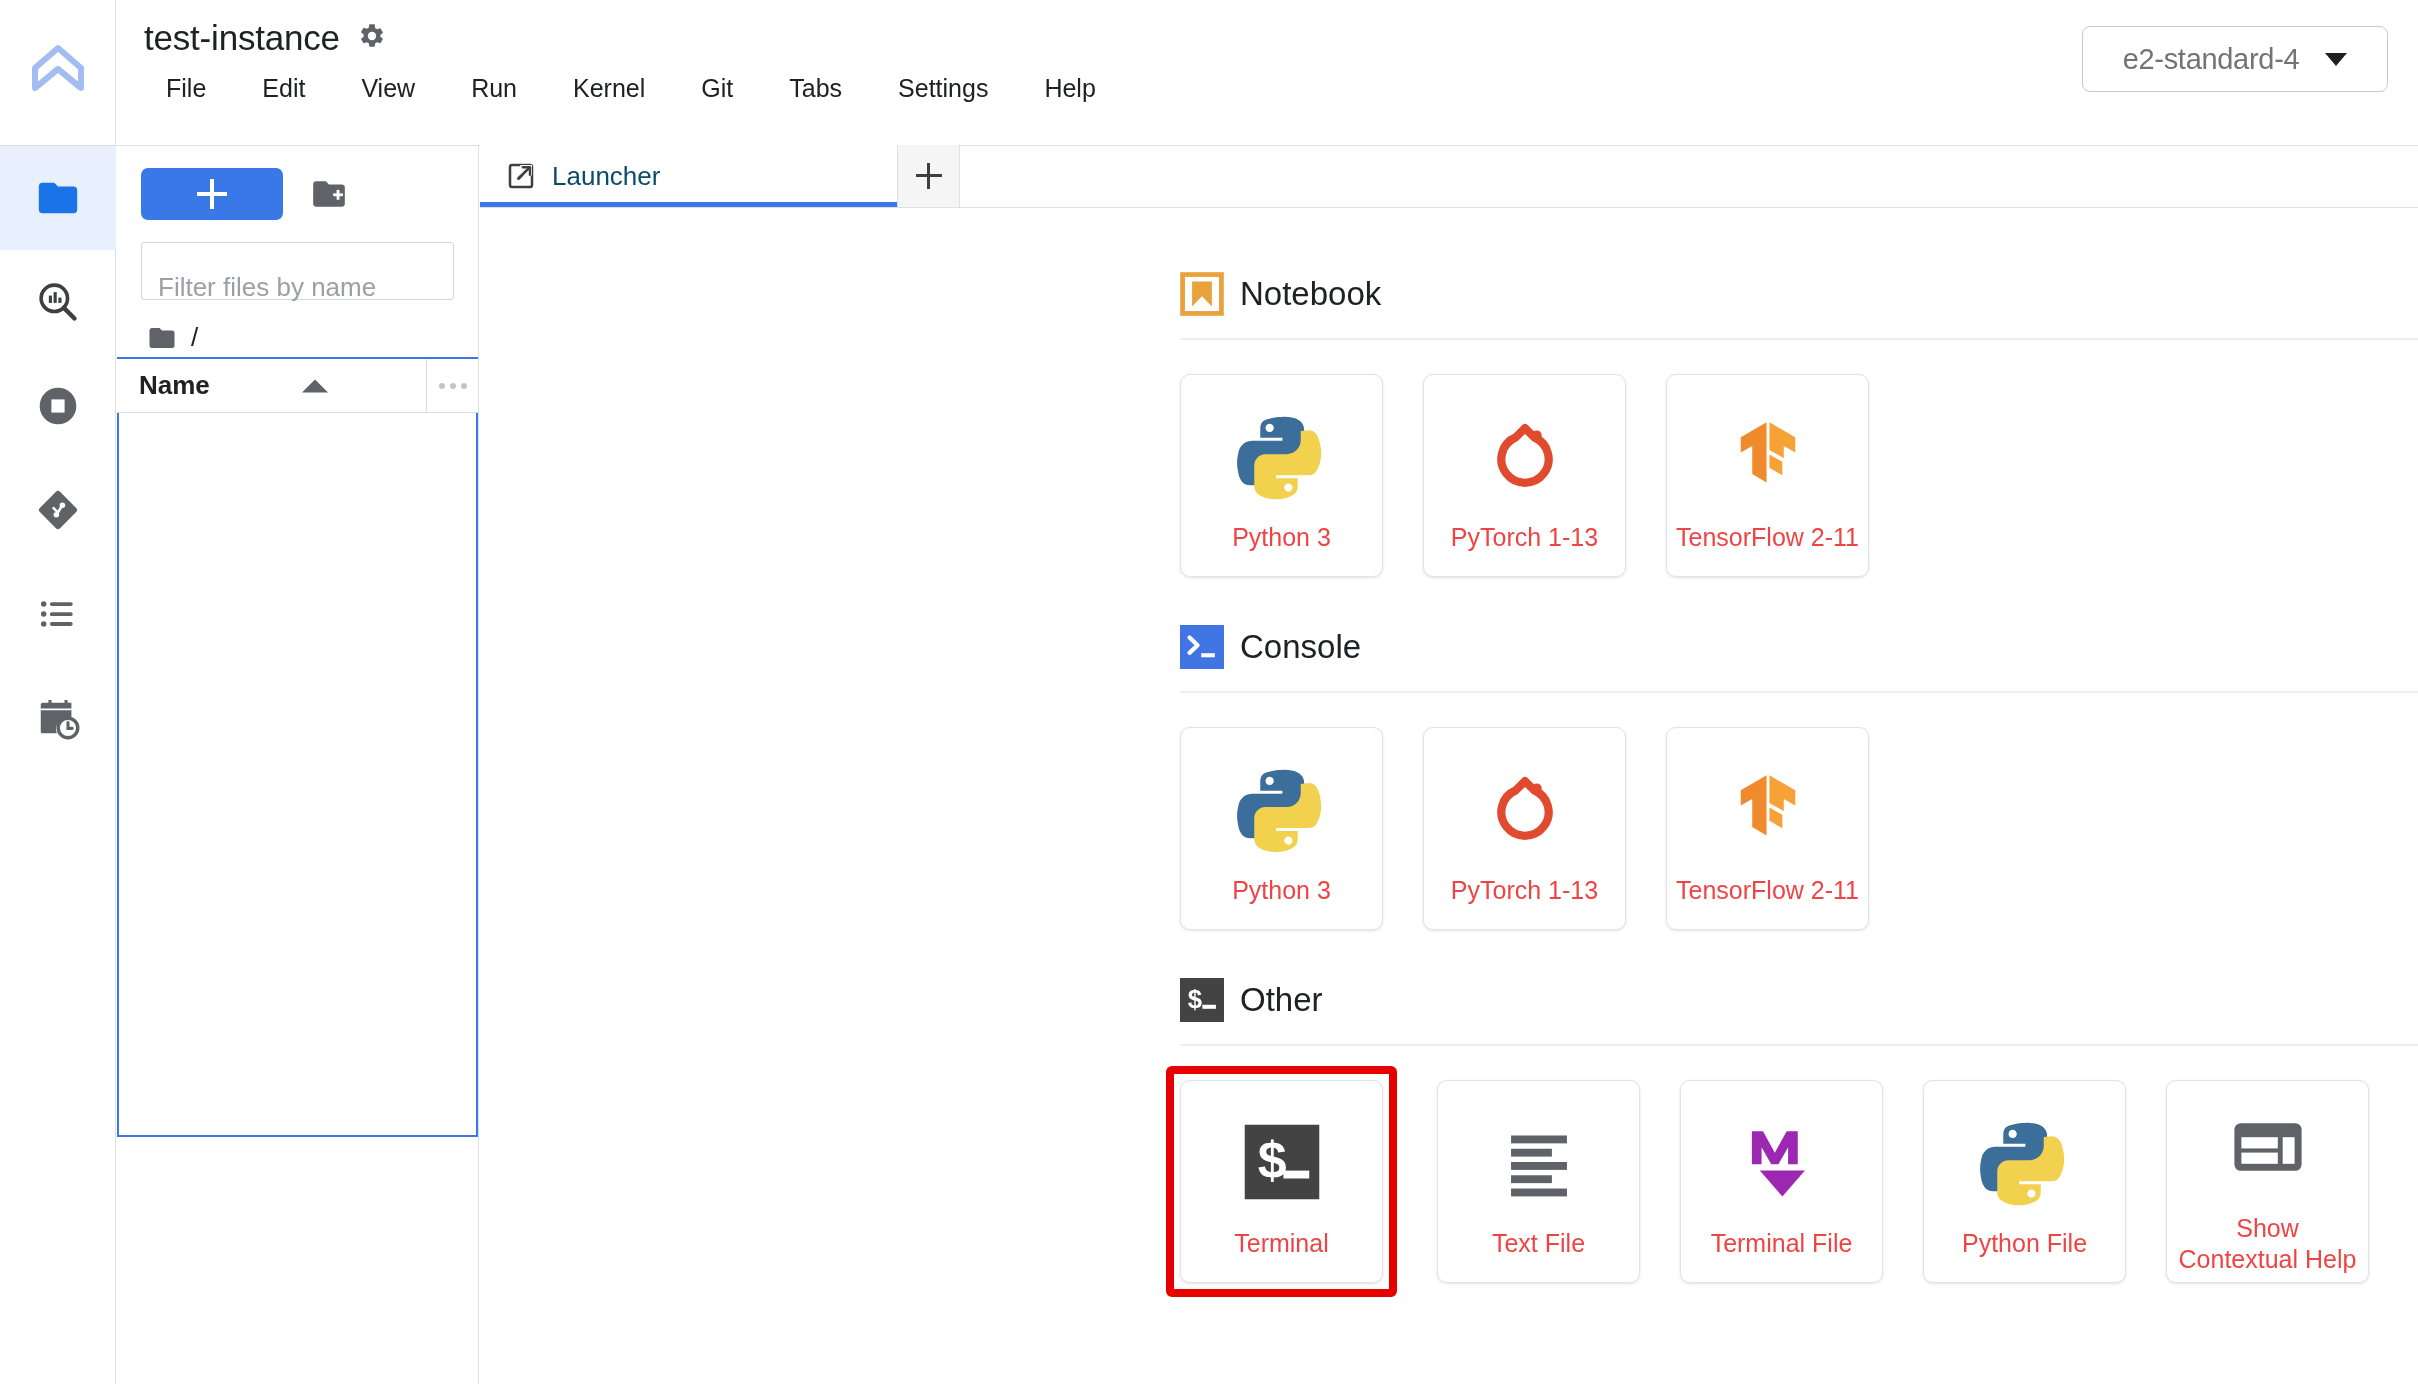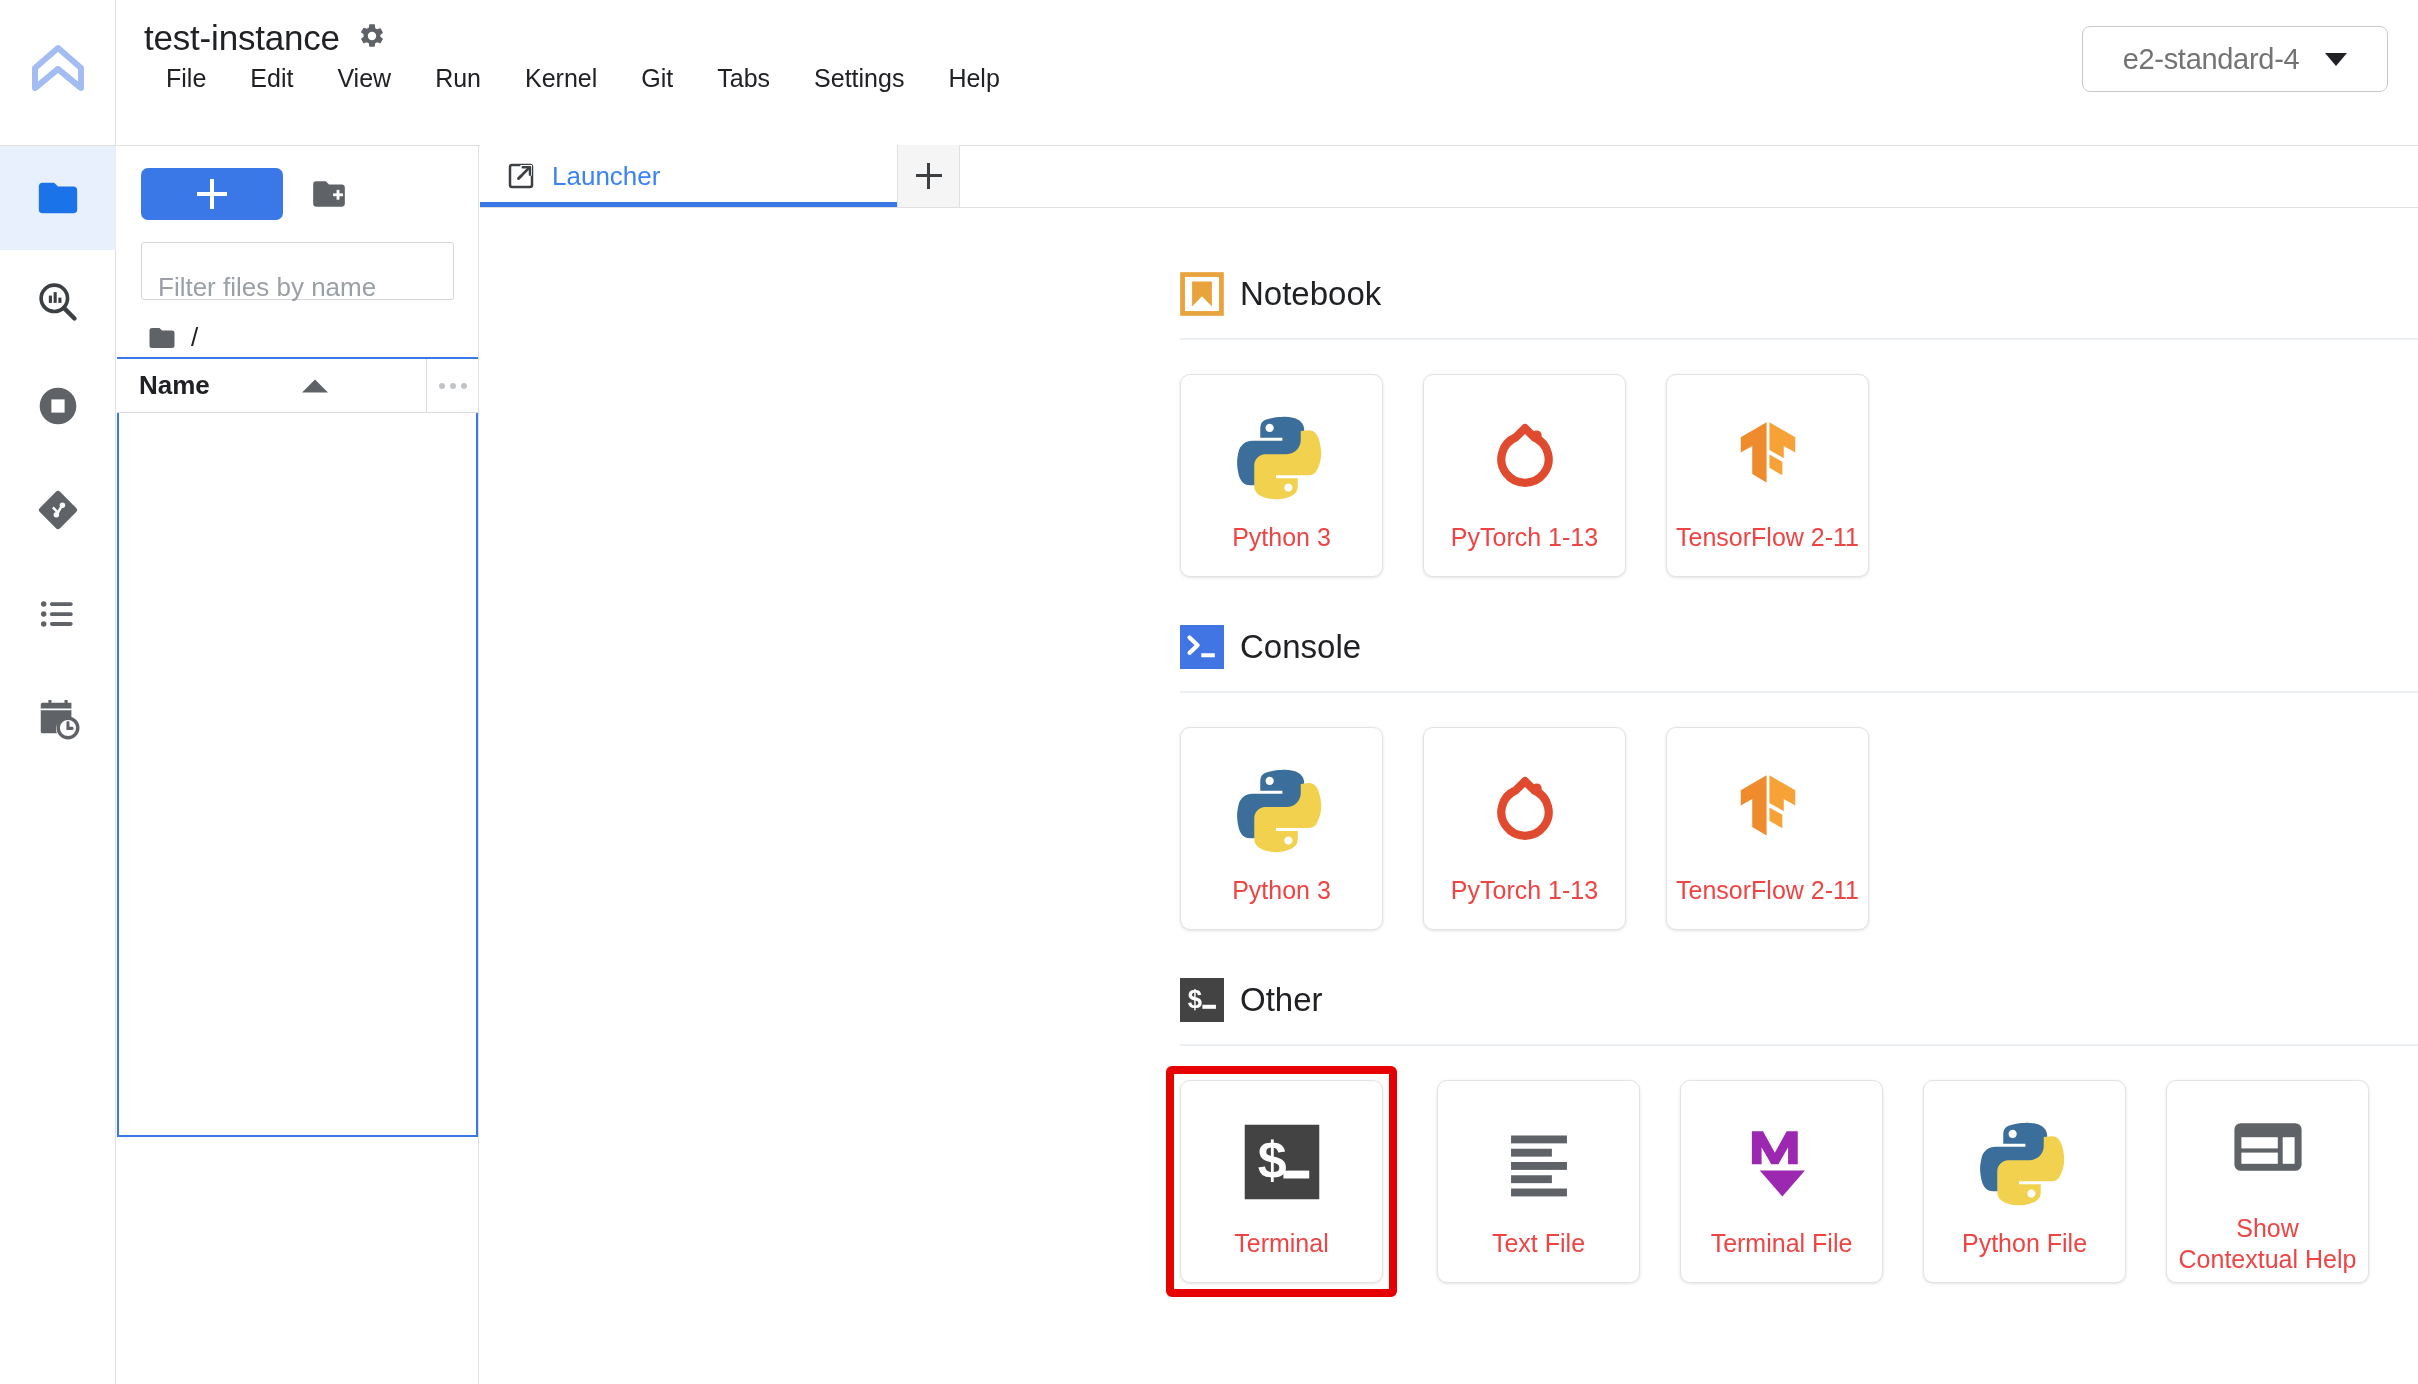--- a/index.html
+++ b/index.html
@@ -18,21 +18,21 @@
     display:flex; align-items:stretch;
   }
   .logo-cell {
     width:116px; min-width:116px; display:flex; align-items:center; justify-content:center;
     border-right:1px solid #e0e0e0;
   }
   .header-main { flex:1; position:relative; padding-left:28px; }
   .title-row { display:flex; align-items:center; gap:18px; padding-top:18px; }
   .inst-title { font-size:35px; color:#202124; letter-spacing:-0.2px; }
   .gear-icon { display:block; }
-  .menu-row { display:flex; align-items:center; gap:0px; }
+  .menu-row { display:flex; align-items:center; gap:12px; margin-top:10px; }
   .menu-item {
     font-size:25px; color:#202124; padding:6px 22px; cursor:pointer; white-space:nowrap;
   }
 
   .machine-select {
     position:absolute; right:30px; top:26px;
     width:306px; height:66px; border:1px solid #c9c9c9; border-radius:8px;
     background:#fff; display:flex; align-items:center; justify-content:center; gap:26px;
     cursor:pointer;
   }
@@ -112,21 +112,21 @@
     position:absolute; left:480px; top:146px; right:0; bottom:0; background:#fff;
   }
   .tabbar { height:62px; display:flex; align-items:flex-end; border-bottom:1px solid #e0e0e0; background:#fff;}
   .tab {
     height:62px; min-width:418px; display:flex; align-items:center; gap:16px; padding:0 26px;
     border-right:1px solid #e0e0e0; cursor:pointer; position:relative; background:#fff;
   }
   .tab.active::after{
     content:""; position:absolute; left:0; right:0; bottom:0; height:5px; background:#3b78e7;
   }
-  .tab-label { font-size:26px; color:#3b82f6; }
+  .tab-label { font-size:26px; color:#0c4a6e; }
   .tab-add {
     width:62px; height:62px; display:flex; align-items:center; justify-content:center;
     background:#f5f5f5; border-right:1px solid #e0e0e0; cursor:pointer;
   }
   .tab-add .pl { position:relative; width:26px;height:26px; }
   .tab-add .pl::before,.tab-add .pl::after{content:"";position:absolute;background:#3c4043;}
   .tab-add .pl::before{left:0;top:11px;width:26px;height:3px;}
   .tab-add .pl::after{top:0;left:11px;width:3px;height:26px;}
 
   .launcher { padding:64px 0 0 0; overflow:hidden; height:1322px;}

